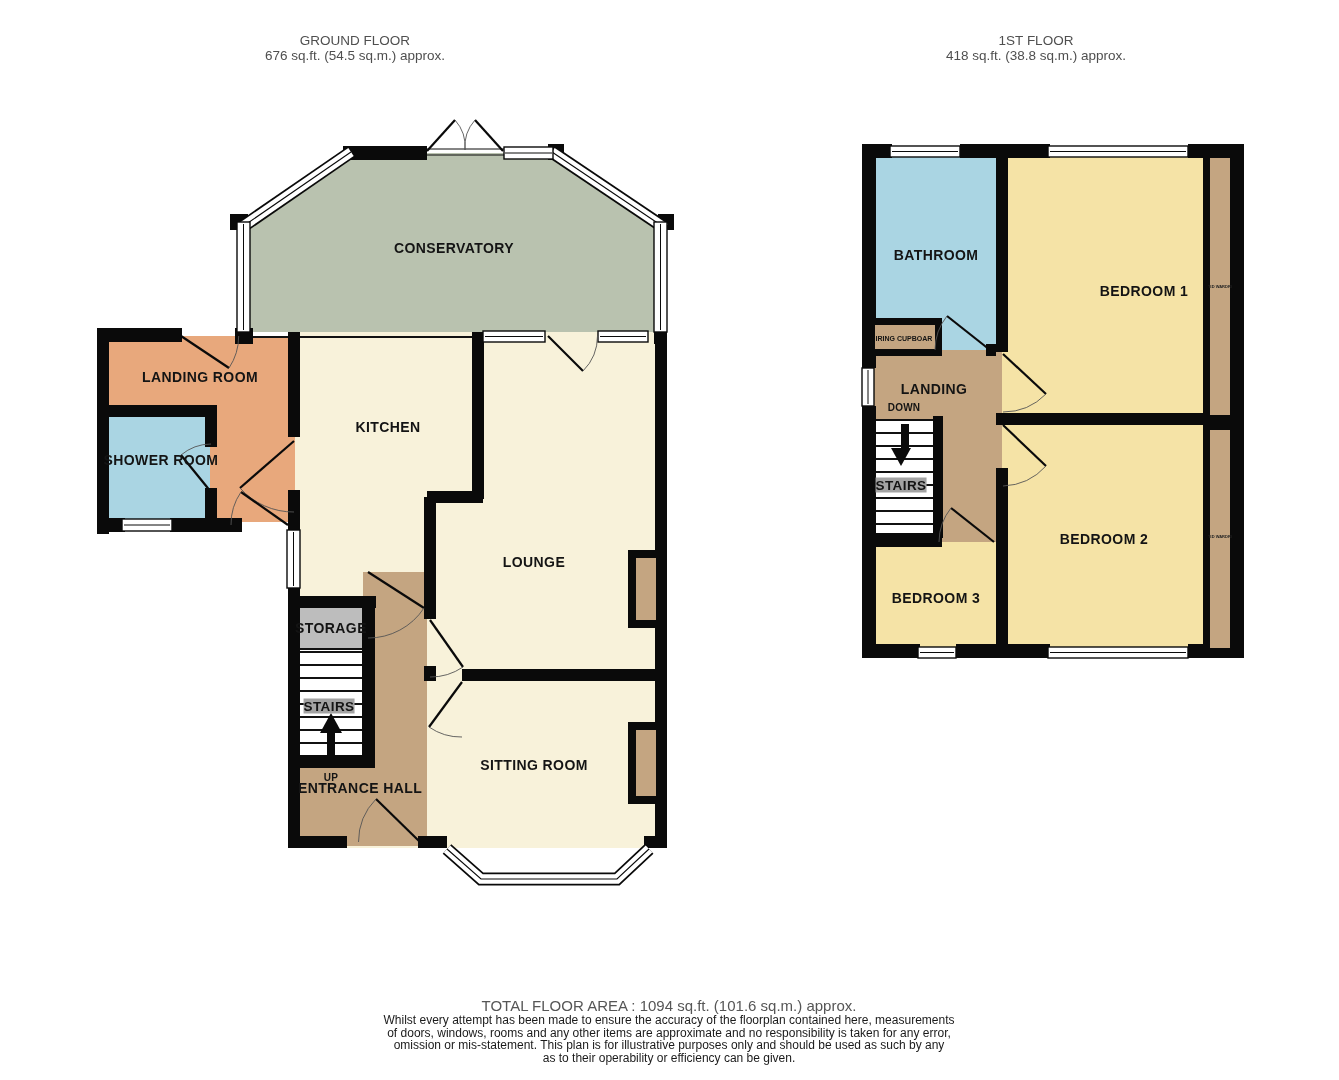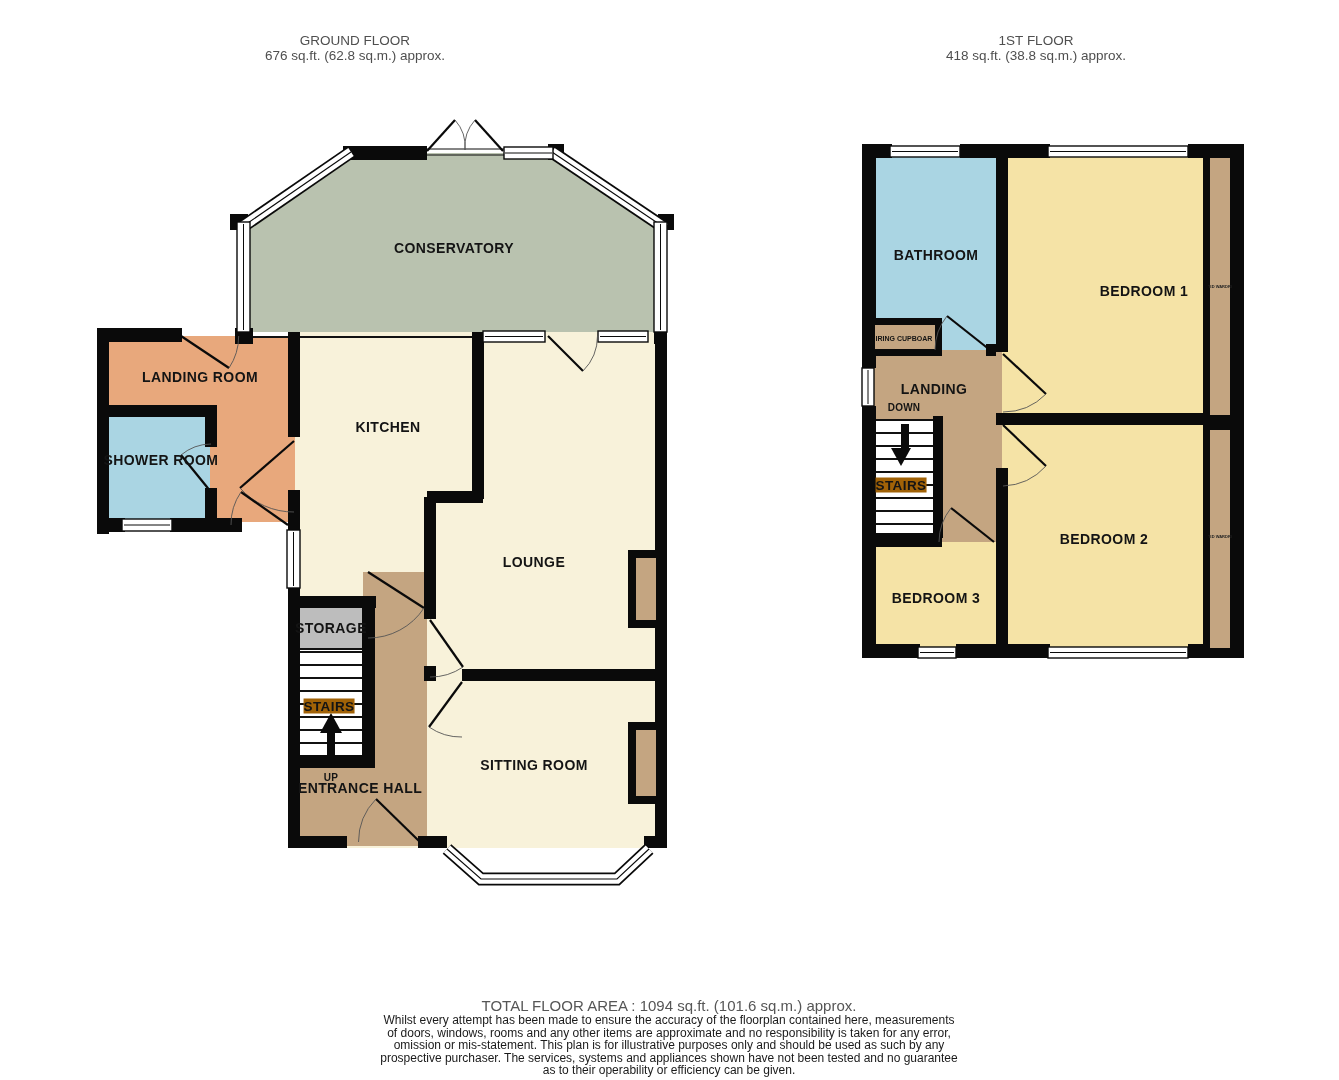--- a/index.html
+++ b/index.html
@@ -15,21 +15,21 @@
   .arc{stroke:#555;stroke-width:.9;fill:none}
   .winband-b{stroke:#0a0a0a;stroke-width:13;fill:none}
   .winband-w{stroke:#ffffff;stroke-width:9.5;fill:none}
   .winband-c{stroke:#0a0a0a;stroke-width:1.1;fill:none}
   .winrect{fill:#fff;stroke:#0a0a0a;stroke-width:1.4}
   .wincl{stroke:#0a0a0a;stroke-width:1}
   
   .lbl{position:absolute;transform:translate(-50%,-50%);font-weight:bold;font-size:14px;
        color:#141414;white-space:nowrap;letter-spacing:.4px;}
   .lbl.small{font-size:10px;letter-spacing:.2px}
-  .lbl.bg{background:#a16207;padding:0 0;font-size:13.5px}
+  .lbl.bg{background:#a3a3a3;padding:0 0;font-size:13.5px}
   .lbl.tinybox{font-size:7px;width:56px;display:flex;justify-content:center;
        overflow:hidden;letter-spacing:0;}
   .lbl.micro{font-size:4px;width:24px;display:flex;justify-content:center;
        overflow:hidden;letter-spacing:0;color:#222;}
   .floor-header{position:absolute;transform:translateX(-50%);text-align:center;
        color:#4f4f4f;font-size:13.5px;line-height:15px;}
   .footer{position:absolute;transform:translateX(-50%);text-align:center;color:#1a1a1a;}
   .footer .total{color:#565656;font-size:15px;margin-bottom:0;}
   .footer .line{font-size:12px;line-height:12.5px;}
 </style>
@@ -247,21 +247,21 @@
 
     <g>
       <rect x="901" y="424" width="8" height="26" class="wall"></rect>
       <polygon points="891,448 911,448 901,466" class="wall"></polygon>
     </g>
   </g>
 </svg>
 
 <div class="floor-header" style="left:355px;top:33px;">
   <div>GROUND FLOOR</div>
-  <div>676 sq.ft. (62.8 sq.m.) approx.</div>
+  <div>676 sq.ft. (54.5 sq.m.) approx.</div>
 </div>
 <div class="floor-header" style="left:1036px;top:33px;">
   <div>1ST FLOOR</div>
   <div>418 sq.ft. (38.8 sq.m.) approx.</div>
 </div>
 
 <div class="lbl" style="left:454px;top:248px;">CONSERVATORY</div>
 <div class="lbl" style="left:200px;top:377px;">LANDING ROOM</div>
 <div class="lbl" style="left:388px;top:427px;">KITCHEN</div>
 <div class="lbl" style="left:161px;top:460px;">SHOWER ROOM</div>
@@ -281,18 +281,17 @@
 <div class="lbl" style="left:1104px;top:539px;">BEDROOM 2</div>
 <div class="lbl" style="left:936px;top:598px;">BEDROOM 3</div>
 <div class="lbl micro" style="left:1220px;top:286px;">FITTED WARDROBE</div>
 <div class="lbl micro" style="left:1220px;top:536px;">FITTED WARDROBE</div>
 
 <div class="footer" style="left:669px;top:997px;width:900px;">
   <div class="total">TOTAL FLOOR AREA : 1094 sq.ft. (101.6 sq.m.) approx.</div>
   <div class="line">Whilst every attempt has been made to ensure the accuracy of the floorplan contained here, measurements</div>
   <div class="line">of doors, windows, rooms and any other items are approximate and no responsibility is taken for any error,</div>
   <div class="line">omission or mis-statement. This plan is for illustrative purposes only and should be used as such by any</div>
-  <div class="line">prospective purchaser. The services, systems and appliances shown have not been tested and no guarantee</div>
   <div class="line">as to their operability or efficiency can be given.</div>
 
 </div>
 
 </div>
 
 </body></html>

